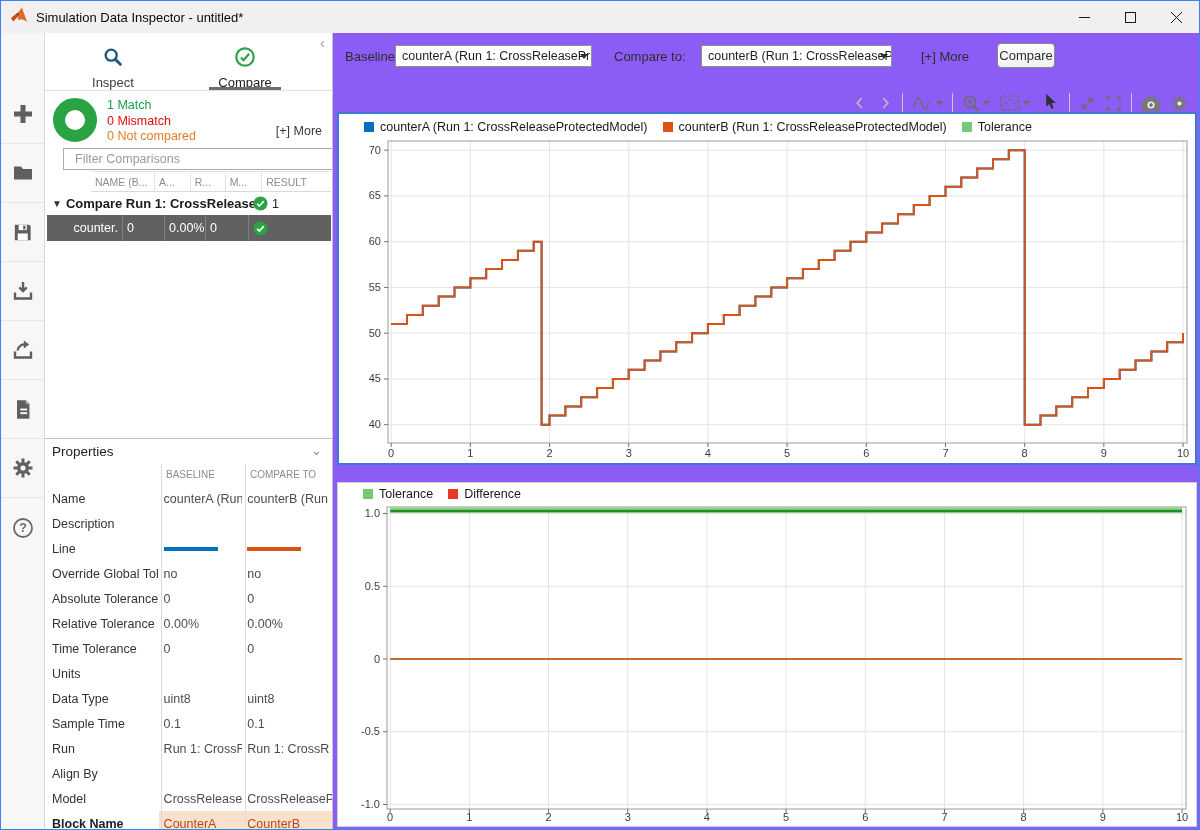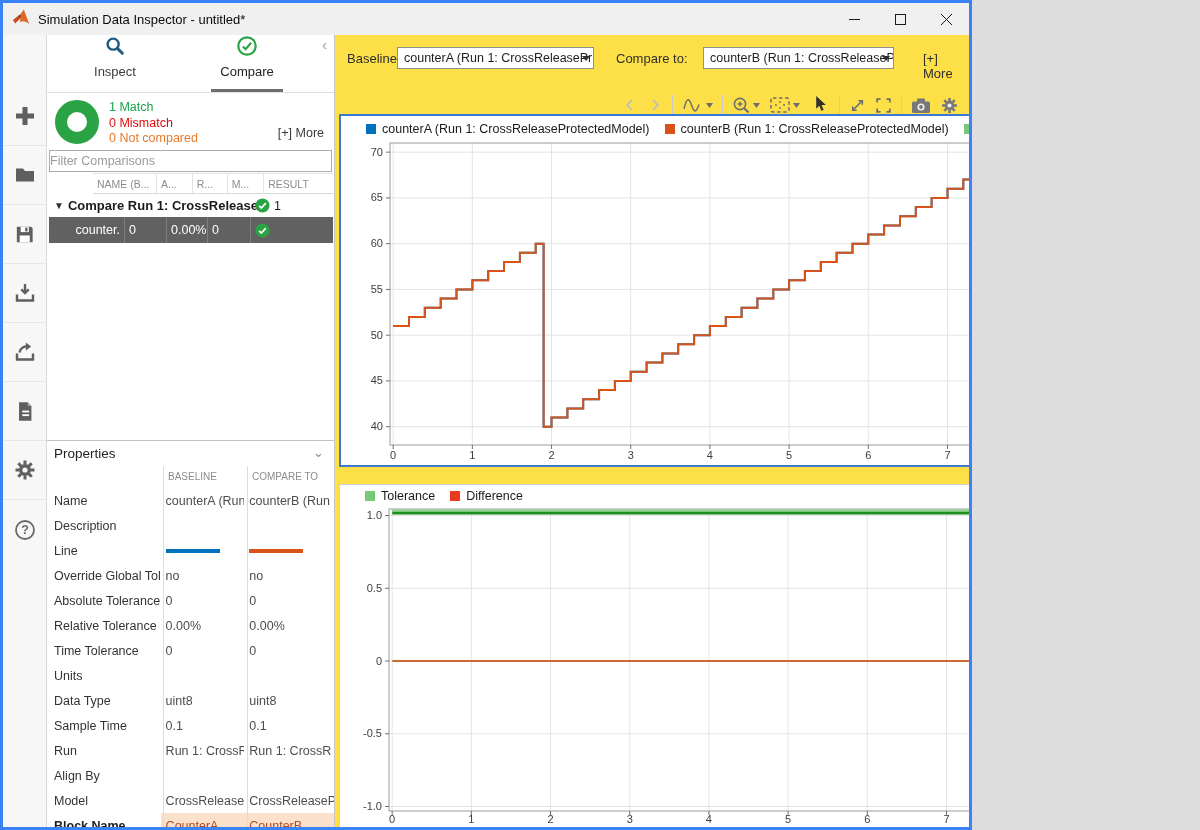--- a/index.html
+++ b/index.html
@@ -1,53 +1,53 @@
 <!DOCTYPE html>
 <html><head>
 <meta charset="utf-8">
 <style>
   * { margin:0; padding:0; box-sizing:border-box; }
   body { font-family:"Liberation Sans",sans-serif; background:#ddd; }
-  .window { position:relative; width:972px; height:830px; background:#fde047;
-            border:3px solid #3b82f6; overflow:hidden; font-family:"Liberation Sans",sans-serif; }
+  .window { position:relative; width:1200px; height:830px; background:#8b5cf6;
+            border:1px solid #3b82f6; overflow:hidden; font-family:"Liberation Sans",sans-serif; }
 
   
   .titlebar { position:absolute; left:0; top:0; right:0; height:32px; background:#f0f0f0;
               display:flex; align-items:center; padding-left:9px; }
   .titlebar .ttl { font-size:13px; color:#0a0a0a; margin-left:8px; }
   .winctl { position:absolute; right:0; top:0; height:32px; display:flex; }
   .winctl .wbtn { width:46px; height:32px; display:flex; align-items:center; justify-content:center; }
 
   
   .leftstrip { position:absolute; left:0; top:32px; bottom:0; width:44px; background:#f7f7f7;
                border-right:1px solid #d8d8d8; padding-top:52px; }
   .lsbtn { height:59px; display:flex; align-items:center; justify-content:center;
            border-bottom:1px solid #e6e6e6; }
 
   
   .leftpanel { position:absolute; left:44px; top:32px; bottom:0; width:288px; background:#fff;
                border-right:1px solid #c6c6c6; overflow:hidden; }
   .tabs { position:relative; height:58px; border-bottom:1px solid #e0e0e0; display:flex; }
   .tab { width:128px; margin-left:4px; display:flex; flex-direction:column; align-items:center;
-         justify-content:flex-start; gap:3px; cursor:pointer; position:relative; }
+         justify-content:flex-end; gap:3px; cursor:pointer; position:relative; }
   .tab .tlabel { font-size:13px; color:#3c3c3c; }
   .tab.active .tlabel { color:#222; }
   .tab .underline { position:absolute; bottom:0; left:28px; width:72px; height:3px; background:#6e6e6e; }
   .collapse { position:absolute; top:3px; right:7px; font-size:15px; color:#9a9a9a; line-height:14px; }
 
   .summary { position:relative; height:55px; padding:5px 8px 0 8px; display:flex; }
   .donut { width:44px; height:44px; border-radius:50%; border:12px solid #2aa344; background:#fff; margin-top:2px; }
   .sumtxt { margin-left:10px; margin-top:2px; font-size:12.5px; line-height:15.5px; }
   .sum-match { color:#17a24b; }
   .sum-mis   { color:#e00b0b; }
   .sum-nc    { color:#e87a28; }
   .sum-more  { position:absolute; right:10px; bottom:8px; font-size:12.5px; color:#3a3a3a; cursor:pointer; }
 
-  .filter { position:absolute; left:2px; top:115px; width:283px; height:22px; border:1px solid #ababab;
-            font-size:12.5px; color:#333; padding-left:0; font-family:"Liberation Sans",sans-serif; }
+  .filter { position:absolute; left:18px; top:115px; width:283px; height:22px; border:1px solid #ababab;
+            font-size:12.5px; color:#333; padding-left:11px; font-family:"Liberation Sans",sans-serif; }
   .filter::placeholder { color:#9a9a9a; }
 
   .ctable { position:absolute; left:2px; top:138px; width:284px; font-size:12.5px; }
   .chead { display:flex; height:21px; border-top:1px solid #e2e2e2; border-bottom:1px solid #d9d9d9;
            color:#8c8c8c; font-size:10.5px; align-items:center;margin-left:44px; }
   .chead > div { padding-left:4px; border-right:1px solid #e2e2e2; height:100%; display:flex; align-items:center;
                  white-space:nowrap; overflow:hidden; }
   .c1{width:76px;} .c2{width:42px;} .c3{width:41px;} .c4{width:43px;} .c5{width:82px; border-right:none!important;}
   .grouprow { position:relative; height:23px; display:flex; align-items:center; font-weight:bold;
               color:#1a1a1a; font-size:13px; cursor:pointer; }

